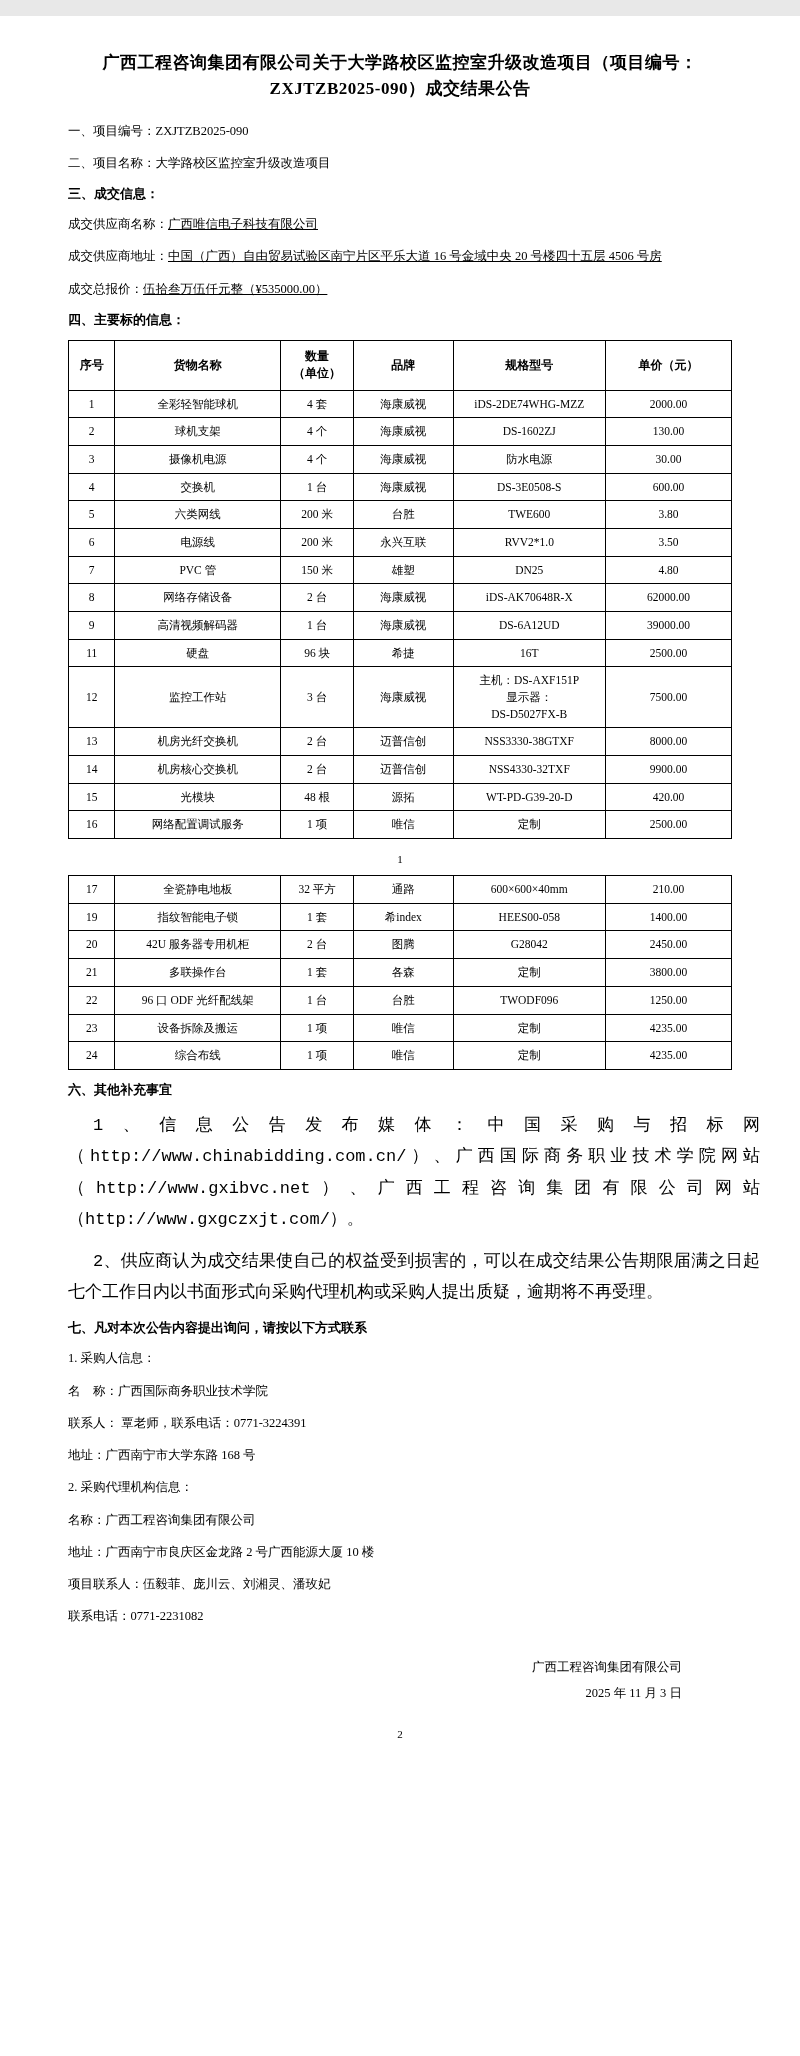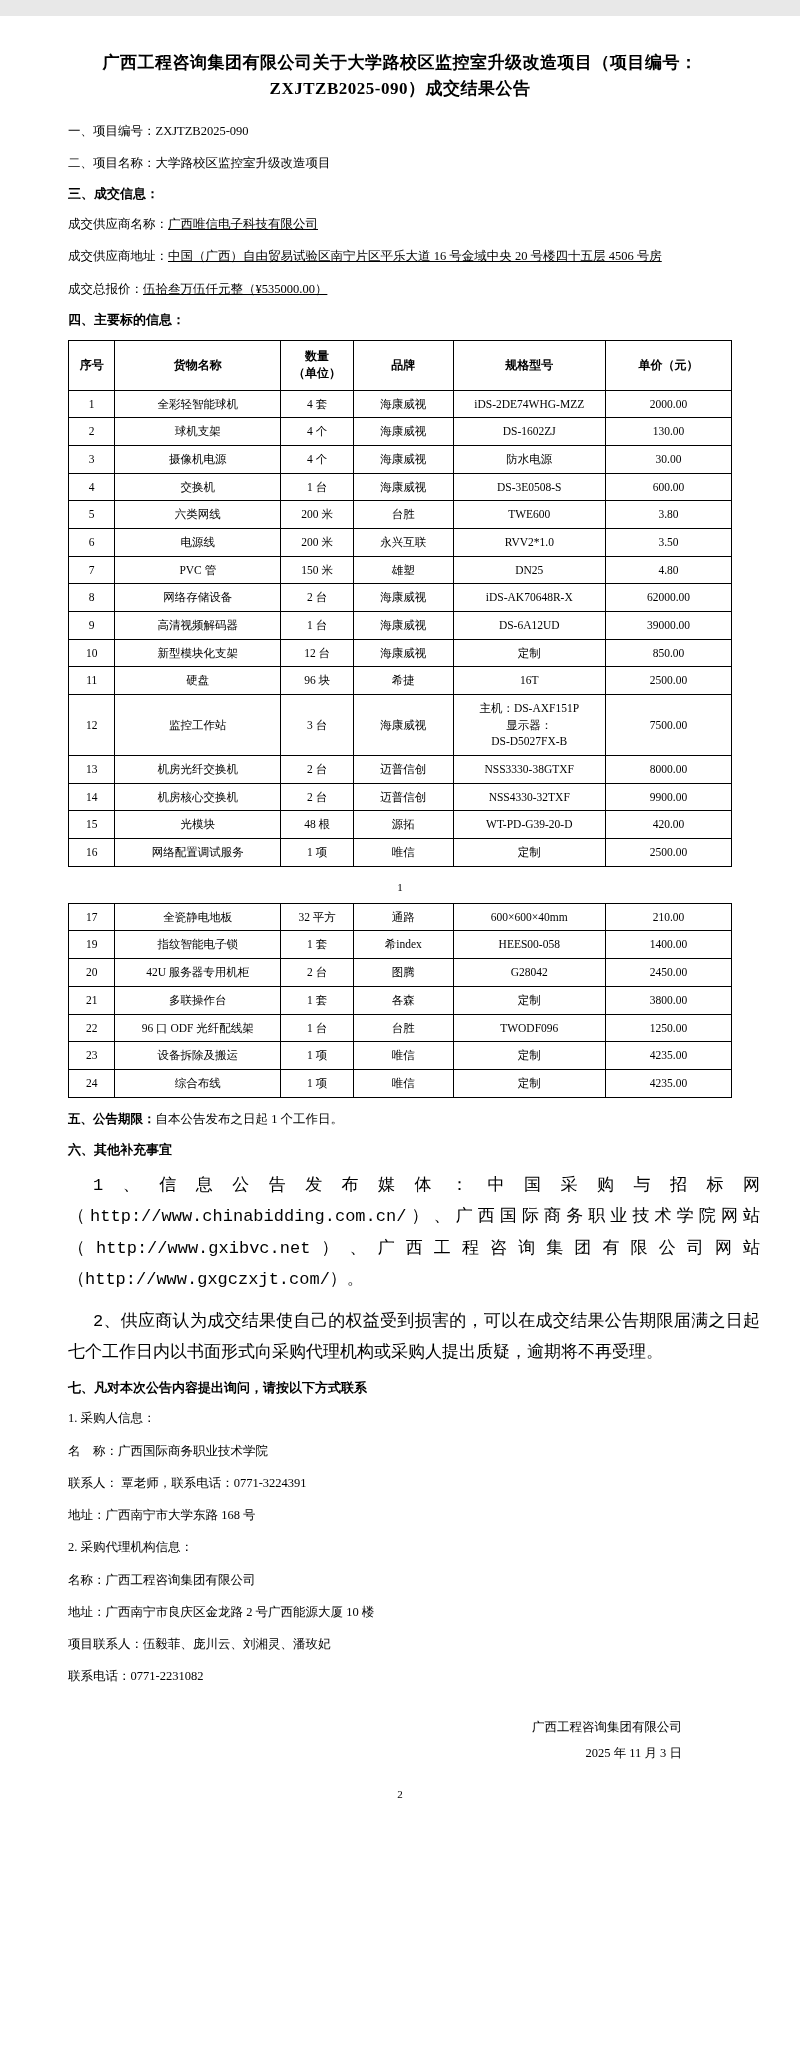--- a/index.html
+++ b/index.html
@@ -207,28 +207,20 @@
         </tr>
         <tr>
           <td class="col-no">9</td>
           <td class="col-name">高清视频解码器</td>
           <td class="col-qty">1 台</td>
           <td class="col-brand">海康威视</td>
           <td class="col-model">DS-6A12UD</td>
           <td class="col-price">39000.00</td>
         </tr>
         <tr>
-          <td class="col-no">10</td>
-          <td class="col-name">新型模块化支架</td>
-          <td class="col-qty">12 台</td>
-          <td class="col-brand">海康威视</td>
-          <td class="col-model">定制</td>
-          <td class="col-price">850.00</td>
-        </tr>
-        <tr>
           <td class="col-no">11</td>
           <td class="col-name">硬盘</td>
           <td class="col-qty">96 块</td>
           <td class="col-brand">希捷</td>
           <td class="col-model">16T</td>
           <td class="col-price">2500.00</td>
         </tr>
         <tr>
           <td class="col-no">12</td>
           <td class="col-name">监控工作站</td>
@@ -332,23 +324,20 @@
           <td class="col-no">24</td>
           <td class="col-name">综合布线</td>
           <td class="col-qty">1 项</td>
           <td class="col-brand">唯信</td>
           <td class="col-model">定制</td>
           <td class="col-price">4235.00</td>
         </tr>
       </tbody>
   </table>
 
-  <div class="line">
-    <span style="font-weight:bold">五、公告期限：</span><span>自本公告发布之日起 1 个工作日。</span>
-  </div>
 
   <div class="sec-head">六、其他补充事宜</div>
 
   <div class="para para-indent">1、信息公告发布媒体：中国采购与招标网（http://www.chinabidding.com.cn/）、广西国际商务职业技术学院网站（http://www.gxibvc.net）、广西工程咨询集团有限公司网站（http://www.gxgczxjt.com/）。</div>
 
   <div class="para para-indent">2、供应商认为成交结果使自己的权益受到损害的，可以在成交结果公告期限届满之日起七个工作日内以书面形式向采购代理机构或采购人提出质疑，逾期将不再受理。</div>
 
   <div class="sec-head">七、凡对本次公告内容提出询问，请按以下方式联系</div>
 
   <div class="line">1. 采购人信息：</div>

